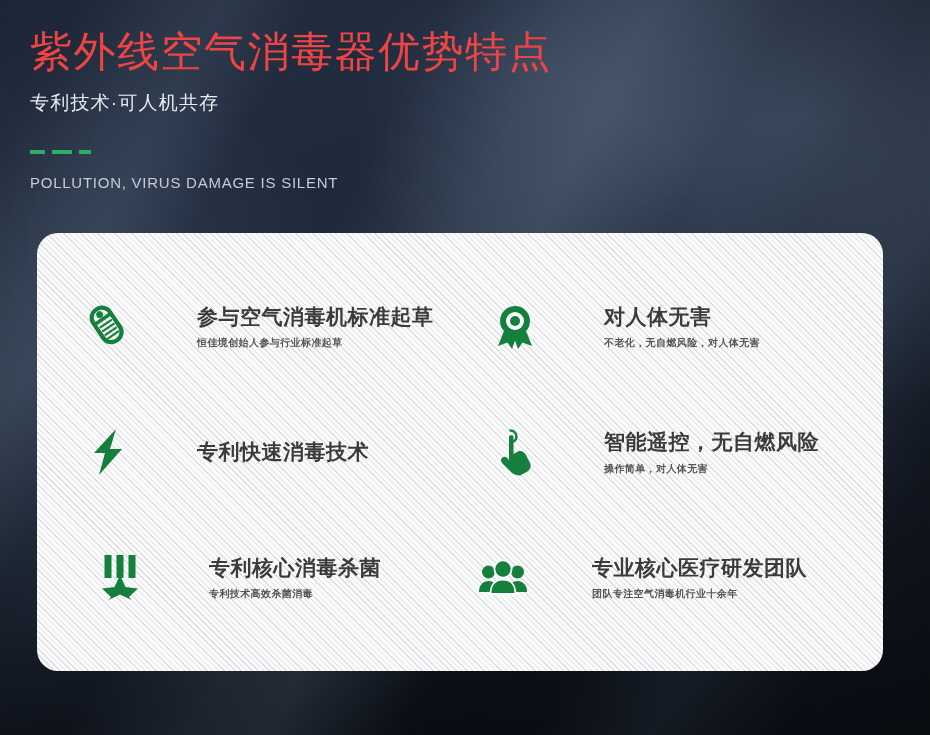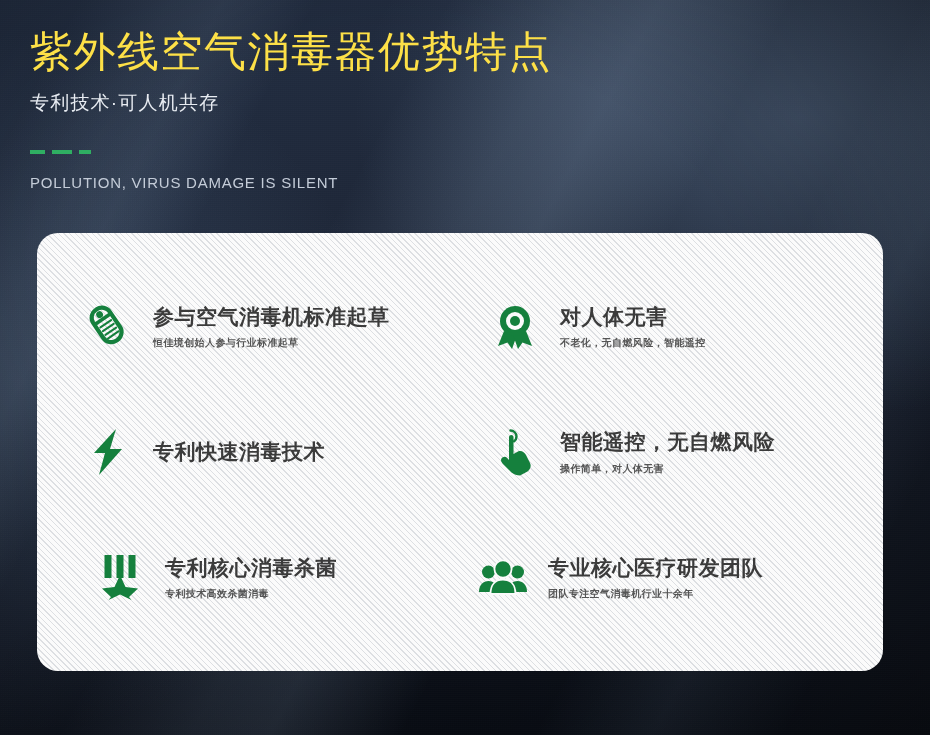--- a/index.html
+++ b/index.html
@@ -62,21 +62,21 @@
   #header {
     position: absolute;
     left: 30px;
     top: 28px;
     width: 760px;
     z-index: 5;
   }
   #page-title {
     font-size: 42px;
     line-height: 1.14;
-    color: #fde047;
+    color: #ef4444;
     font-weight: 400;
     letter-spacing: 1.5px;
     white-space: nowrap;
   }
   #page-subtitle {
     margin-top: 14px;
     font-size: 19px;
     color: #e8ecf2;
     font-weight: 400;
     letter-spacing: 1.2px;
@@ -137,21 +137,21 @@
   .feature-icon {
     width: 50px;
     min-width: 50px;
     height: 52px;
     display: flex;
     align-items: center;
     justify-content: center;
     color: #15803d;
   }
   .feature-icon svg { display: block; }
-  .feature-text { display: flex; flex-direction: column; gap: 8px; }
+  .feature-text { display: flex; flex-direction: column; gap: 8px; margin-left: 44px; }
   .feature-title {
     font-size: 21px;
     font-weight: bold;
     color: #3b3b3b;
     letter-spacing: 0.5px;
     line-height: 1.15;
     white-space: nowrap;
   }
   .feature-desc {
     font-size: 10px;
@@ -209,21 +209,21 @@
         <svg width="42" height="46" viewBox="0 0 42 46" fill="none">
           <path d="M10 27 L4 42 L13.5 38.5 L18 45 L23 31 Z" fill="#15803d"></path>
           <path d="M32 27 L38 42 L28.5 38.5 L24 45 L19 31 Z" fill="#15803d"></path>
           <circle cx="21" cy="17" r="15" fill="#15803d"></circle>
           <circle cx="21" cy="17" r="9" fill="#fbfbfb"></circle>
           <circle cx="21" cy="17" r="5" fill="#15803d"></circle>
         </svg>
       </span>
       <span class="feature-text">
         <span class="feature-title">对人体无害</span>
-        <span class="feature-desc">不老化，无自燃风险，智能遥控</span>
+        <span class="feature-desc">不老化，无自燃风险，对人体无害</span>
       </span>
     </div>
 
     <div class="feature-item">
       <span class="feature-icon">
         <svg width="34" height="48" viewBox="0 0 34 48" fill="none">
           <path d="M25 1 L3 25 L14 25 L8 47 L31 21 L19 21 Z" fill="#15803d"></path>
         </svg>
       </span>
       <span class="feature-text">

